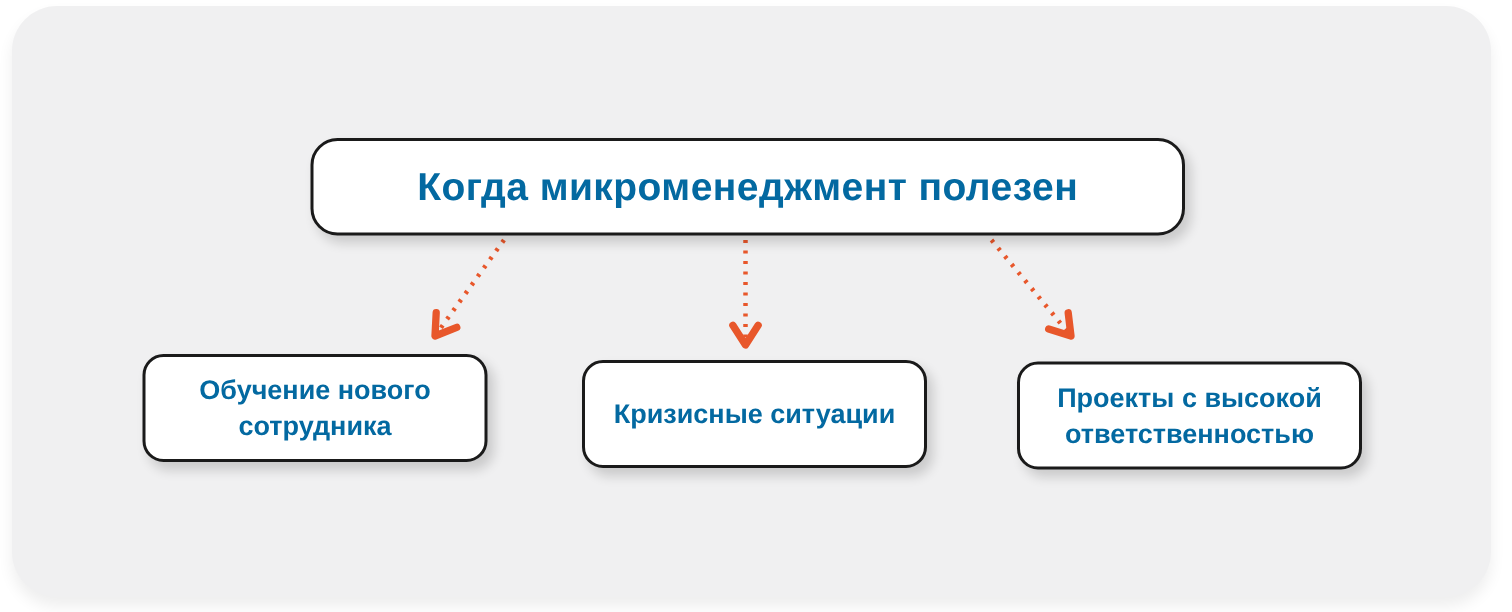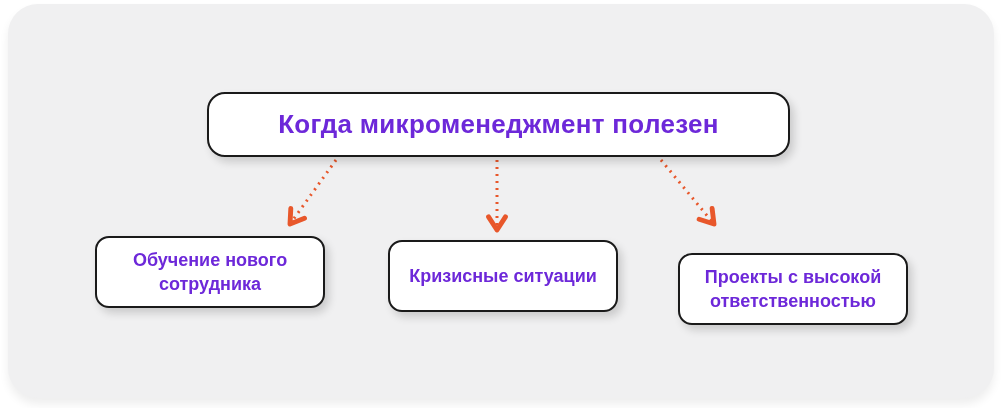--- a/index.html
+++ b/index.html
@@ -27,21 +27,21 @@
     box-shadow: 0 6px 10px rgba(0,0,0,0.07);
   }
   .box {
     position: absolute;
     background: #FFFFFF;
     border: 2.5px solid #1A1A1A;
     display: flex;
     align-items: center;
     justify-content: center;
     text-align: center;
-    color: #6d28d9;
+    color: #0369a1;
     font-weight: bold;
     box-sizing: border-box;
     box-shadow: 4px 5px 8px rgba(0,0,0,0.16);
   }
   .title-box {
     left: 207px;
     top: 92px;
     width: 583px;
     height: 65px;
     border-radius: 18px;
@@ -51,21 +51,21 @@
   .child-box {
     width: 230px;
     height: 72px;
     border-radius: 14px;
     font-size: 18px;
     line-height: 1.35;
     padding: 4px 16px;
   }
   .child-box.left  { left: 95px;  top: 236px; justify-content: center; }
   .child-box.mid   { left: 388px; top: 240px; }
-  .child-box.right { left: 678px; top: 253px; }
+  .child-box.right { left: 678px; top: 241px; }
   .arrows {
     position: absolute;
     left: 0;
     top: 0;
     width: 1008px;
     height: 408px;
     pointer-events: none;
   }
 </style>
 </head>

